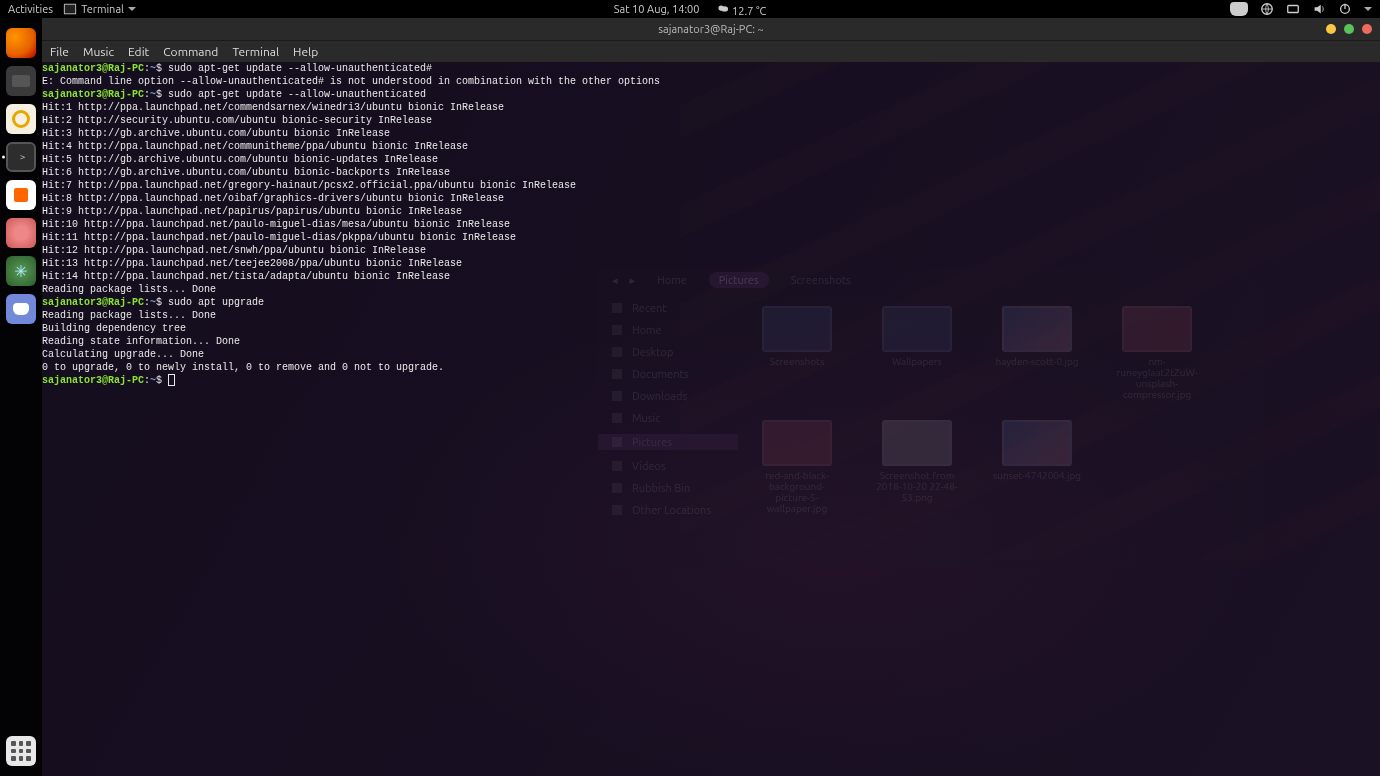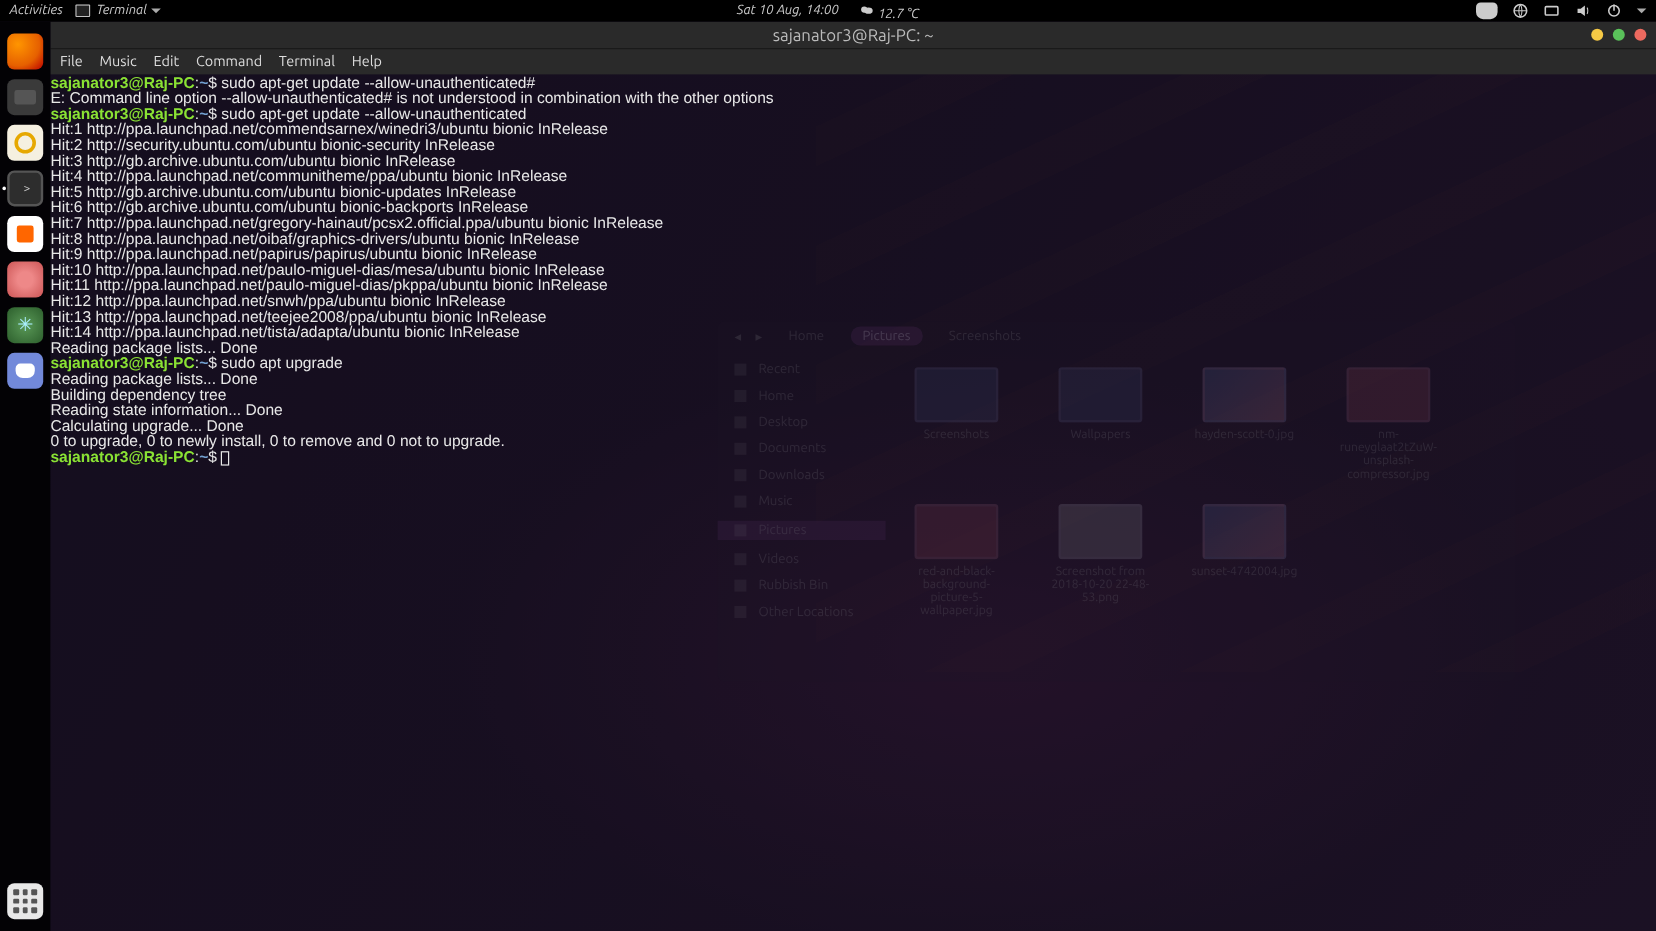--- a/index.html
+++ b/index.html
@@ -29,21 +29,21 @@
   position:relative; z-index:20;
   height:18px;
   background:#000;
   display:flex; align-items:center;
   font-size:11px;
   padding:0 8px;
 }
 .topbar .left { display:flex; gap:10px; align-items:center; }
 .topbar .center { position:absolute; left:50%; transform:translateX(-50%); display:flex; gap:16px; align-items:center;}
 .topbar .right { margin-left:auto; display:flex; gap:12px; align-items:center; }
-.topbar .item { color:#ccc;font-style:italic; }
+.topbar .item { color:#ccc; }
 .term-dropdown{display:flex;align-items:center;gap:4px;}
 .tri-down{width:0;height:0;border-left:4px solid transparent;border-right:4px solid transparent;border-top:4px solid #aaa;}
 .status-icon{width:14px;height:14px;fill:#ccc;}
 .discord-top{width:18px;height:14px;position:relative;}
 .discord-top::before{content:"";position:absolute;inset:0;background:#ccc;border-radius:4px 4px 6px 6px;}
 
 
 .dock {
   position:absolute; left:0; top:18px; bottom:0;
   width:42px;
@@ -86,38 +86,38 @@
 
 .window {
   position:absolute; left:42px; top:18px; right:0; bottom:0;
   z-index:10;
   background:rgba(20,15,28,.55);
   display:flex; flex-direction:column;
 }
 .titlebar{
   height:22px;background:#2a2a2a;
   display:flex;align-items:center;justify-content:center;
-  font-size:14px;color:#bbb;
+  font-size:11px;color:#bbb;
   position:relative;
 }
 .win-controls{position:absolute;right:8px;top:50%;transform:translateY(-50%);display:flex;gap:8px;}
 .win-controls span{width:10px;height:10px;border-radius:50%;}
 .wc-min{background:#f6c945;}
 .wc-max{background:#5ac25a;}
 .wc-close{background:#ed6a5f;}
 .menubar{
   height:22px;background:#2a2a2a;border-top:1px solid #1a1a1a;
   display:flex;align-items:center;gap:14px;padding:0 8px;
   font-size:12px;color:#ddd;
 }
 .menubar span{cursor:default;}
 .terminal-body{
   flex:1;
-  font-family:Liberation Sans, sans-serif;
-  font-size:13px;line-height:13px;
+  font-family:Liberation Mono, monospace;
+  font-size:10px;line-height:13px;
   white-space:pre;
   color:#e8e8e8;
   background:transparent;
   overflow:hidden;
 }
 .terminal-body .line{display:block;}
 .prompt-user{color:#8ae234;font-weight:bold;}
 .prompt-path{color:#729fcf;font-weight:bold;}
 .cursor{
   display:inline-block;width:7px;height:12px;

